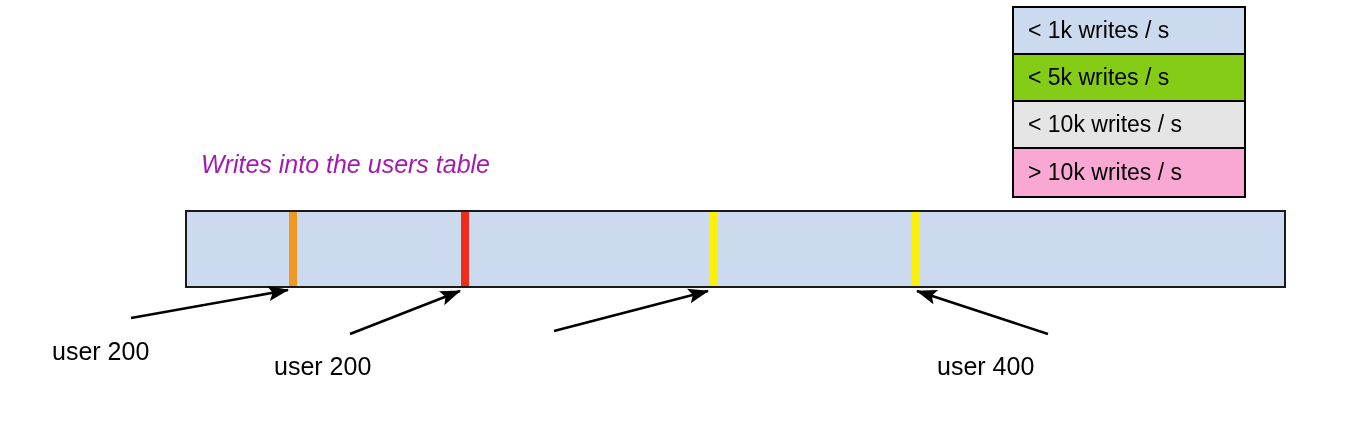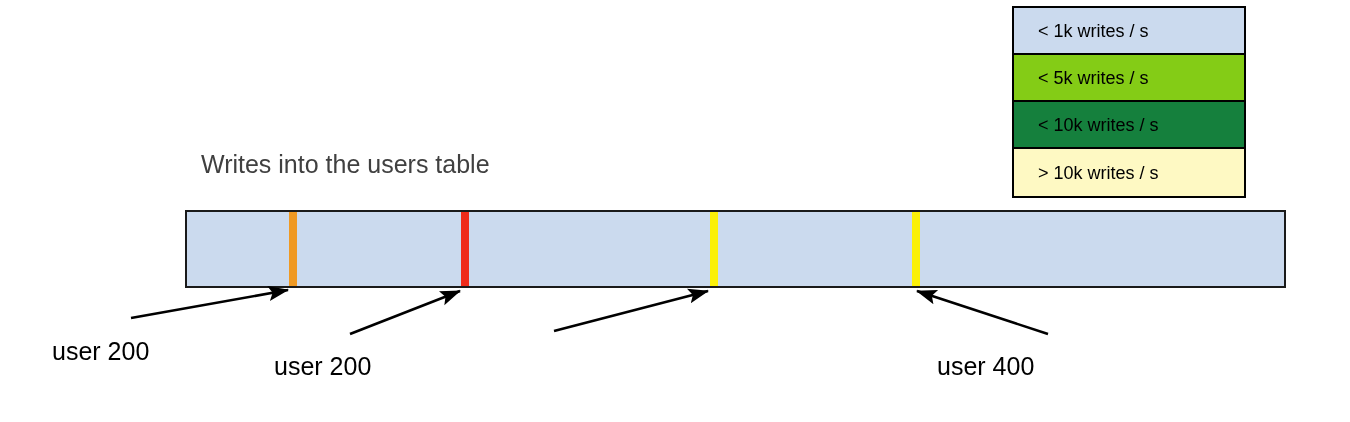--- a/index.html
+++ b/index.html
@@ -32,36 +32,36 @@
     box-sizing: border-box;
     border-bottom: 2px solid #000000;
     display: flex;
     align-items: center;
     padding-left: 14px;
   }
   .legend-row:last-child {
     border-bottom: none;
   }
   .legend-label {
-    font-size: 18px;
+    font-size: 23px;
     color: #000000;
     line-height: 1;
     white-space: nowrap;
     letter-spacing: 0px;
-    margin-left: 10px;
   }
 
   
   #chart-title {
     position: absolute;
     left: 201px;
     top: 150px;
     font-size: 25px;
-    color: #404040;
+    color: #a21caf;
     white-space: nowrap;
+    font-style: italic;
   }
 
   
   #bar {
     position: absolute;
     left: 185px;
     top: 210px;
     width: 1101px;
     height: 78px;
     box-sizing: border-box;
@@ -101,25 +101,25 @@
   <div id="legend">
 
     <div class="legend-row" style="background:#cbdaee;">
       <span class="legend-label">&lt; 1k writes / s</span>
     </div>
 
     <div class="legend-row" style="background:#84cc16;">
       <span class="legend-label">&lt; 5k writes / s</span>
     </div>
 
-    <div class="legend-row" style="background:#15803d;">
+    <div class="legend-row" style="background:#e5e5e5;">
       <span class="legend-label">&lt; 10k writes / s</span>
     </div>
 
-    <div class="legend-row" style="background:#fef9c3;text-align:right;">
+    <div class="legend-row" style="background:#f9a8d4;text-align:right;">
       <span class="legend-label">&gt; 10k writes / s</span>
     </div>
 
   </div>
 
   <div id="chart-title">Writes into the users table</div>
 
   <div id="bar">
     <div class="divider" style="left:102px; background:#ef9923;"></div>
     <div class="divider" style="left:274px; background:#ef2b1a;"></div>

